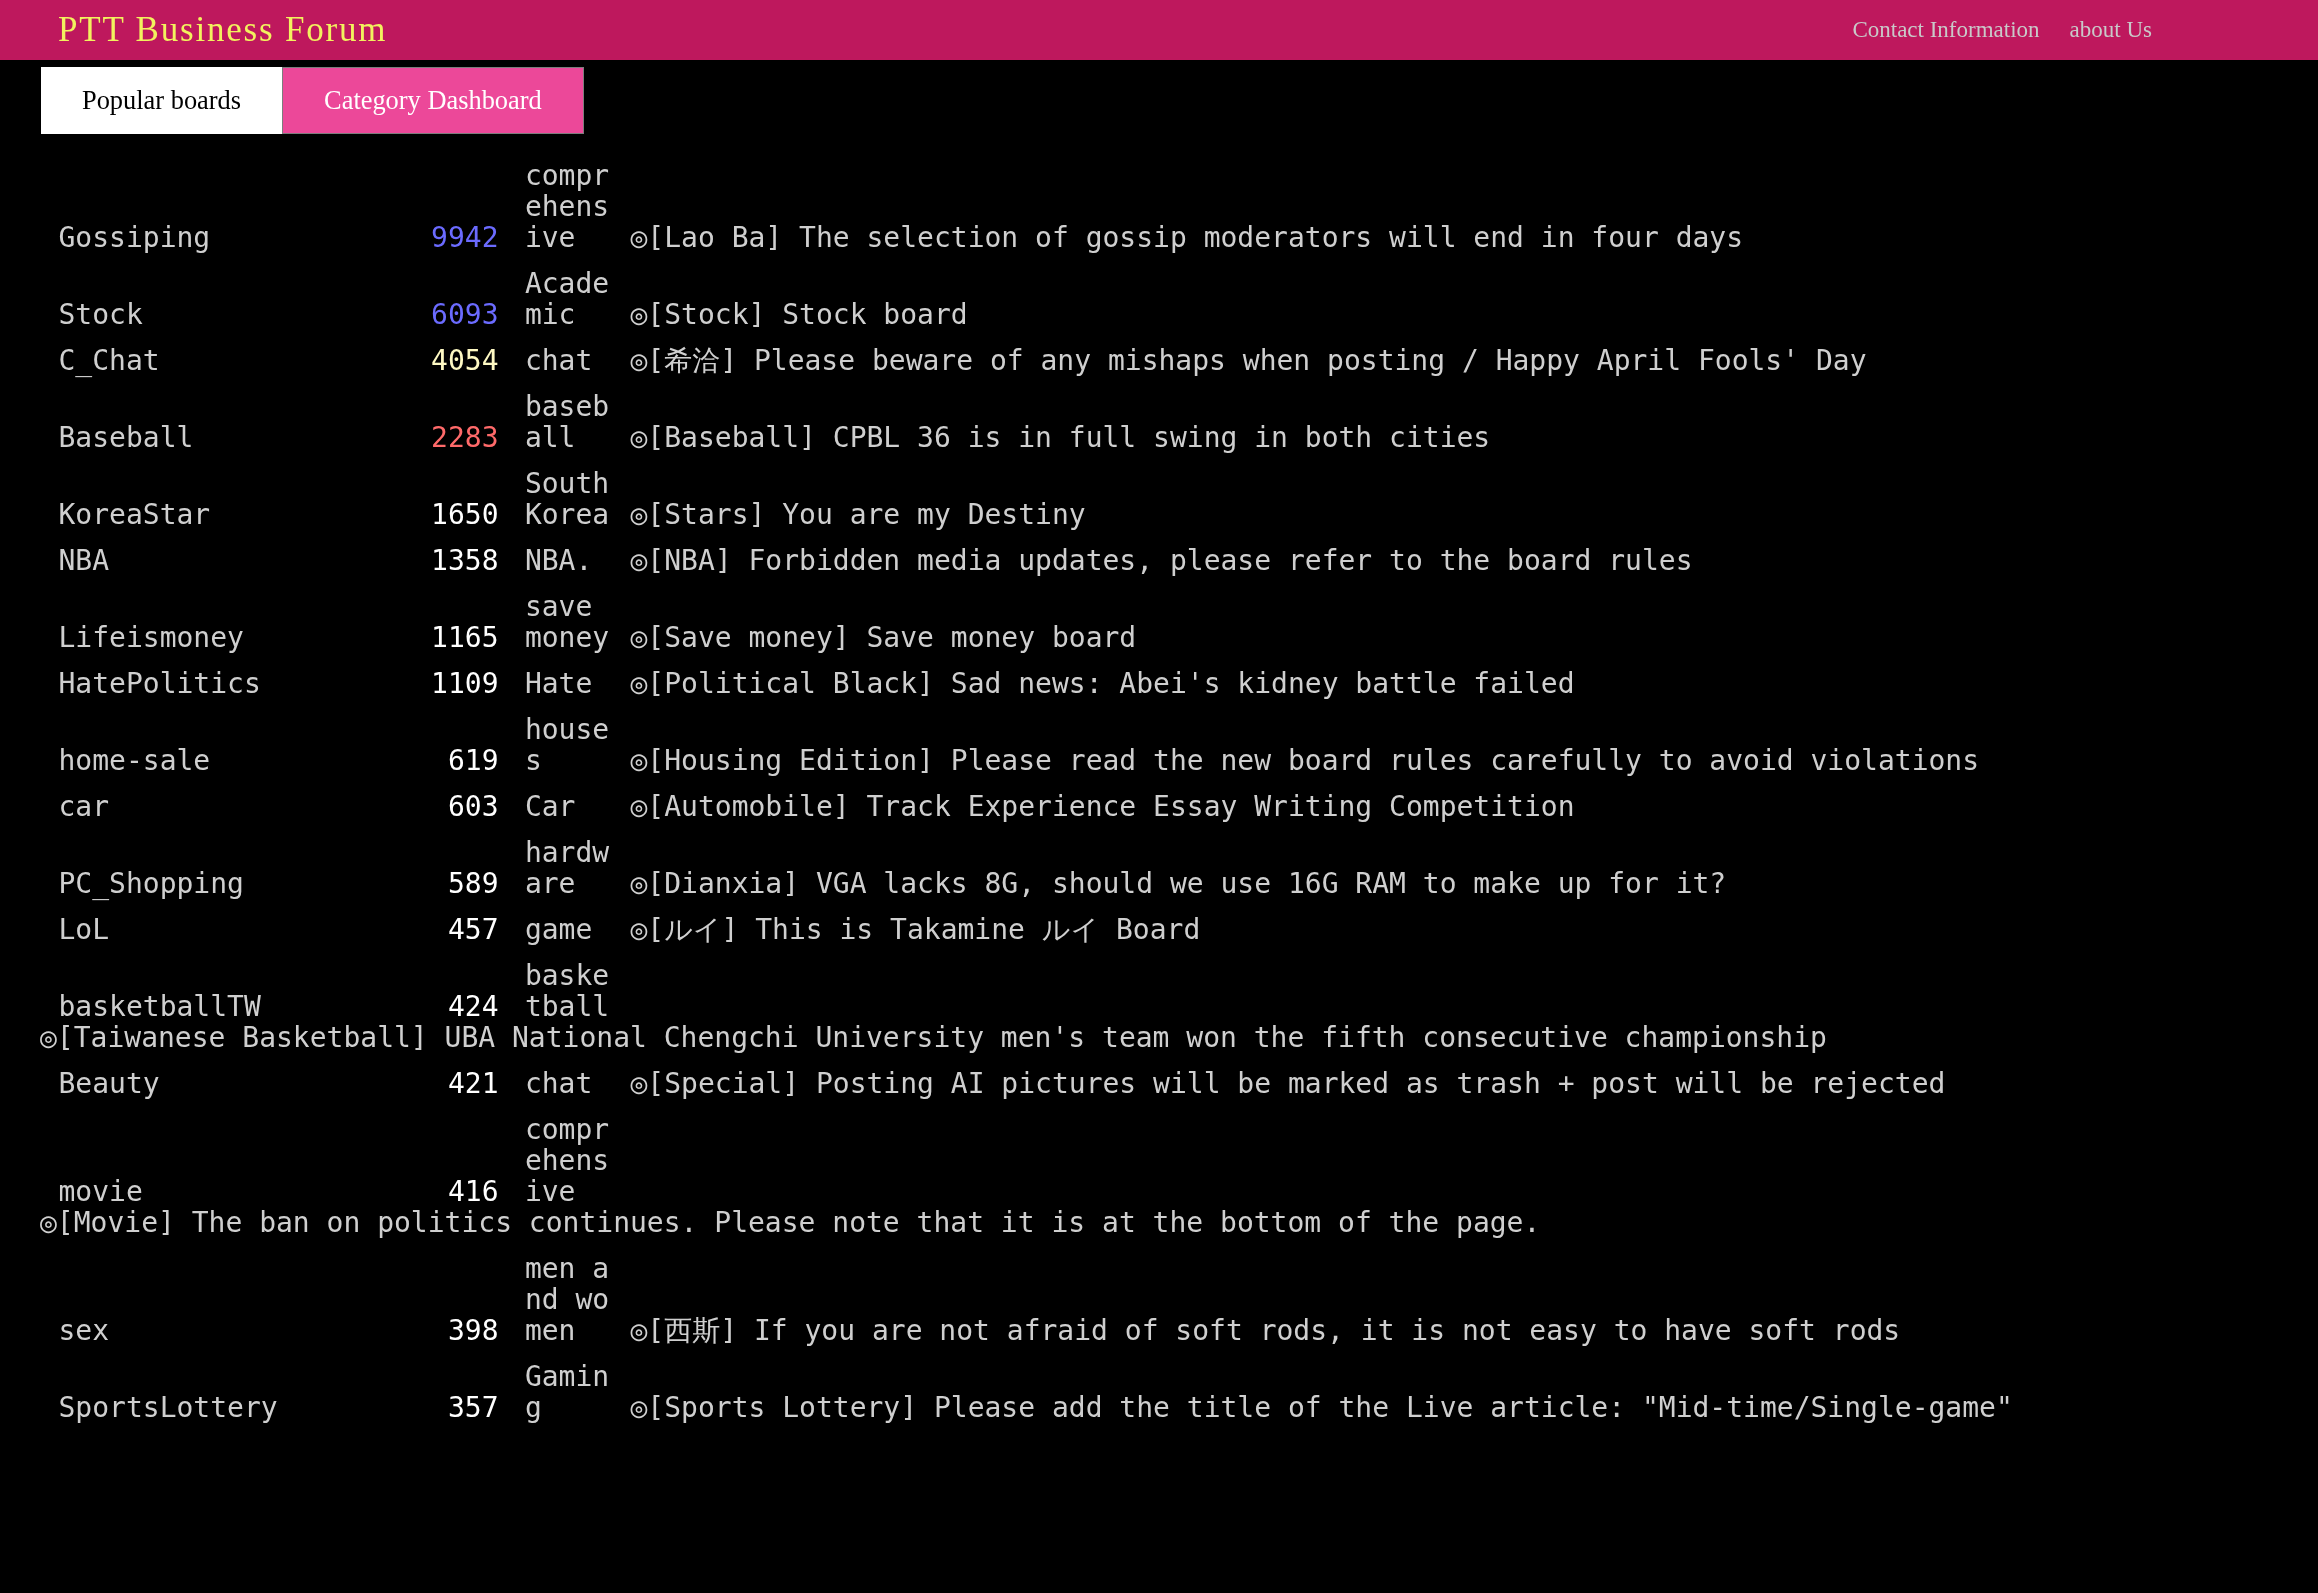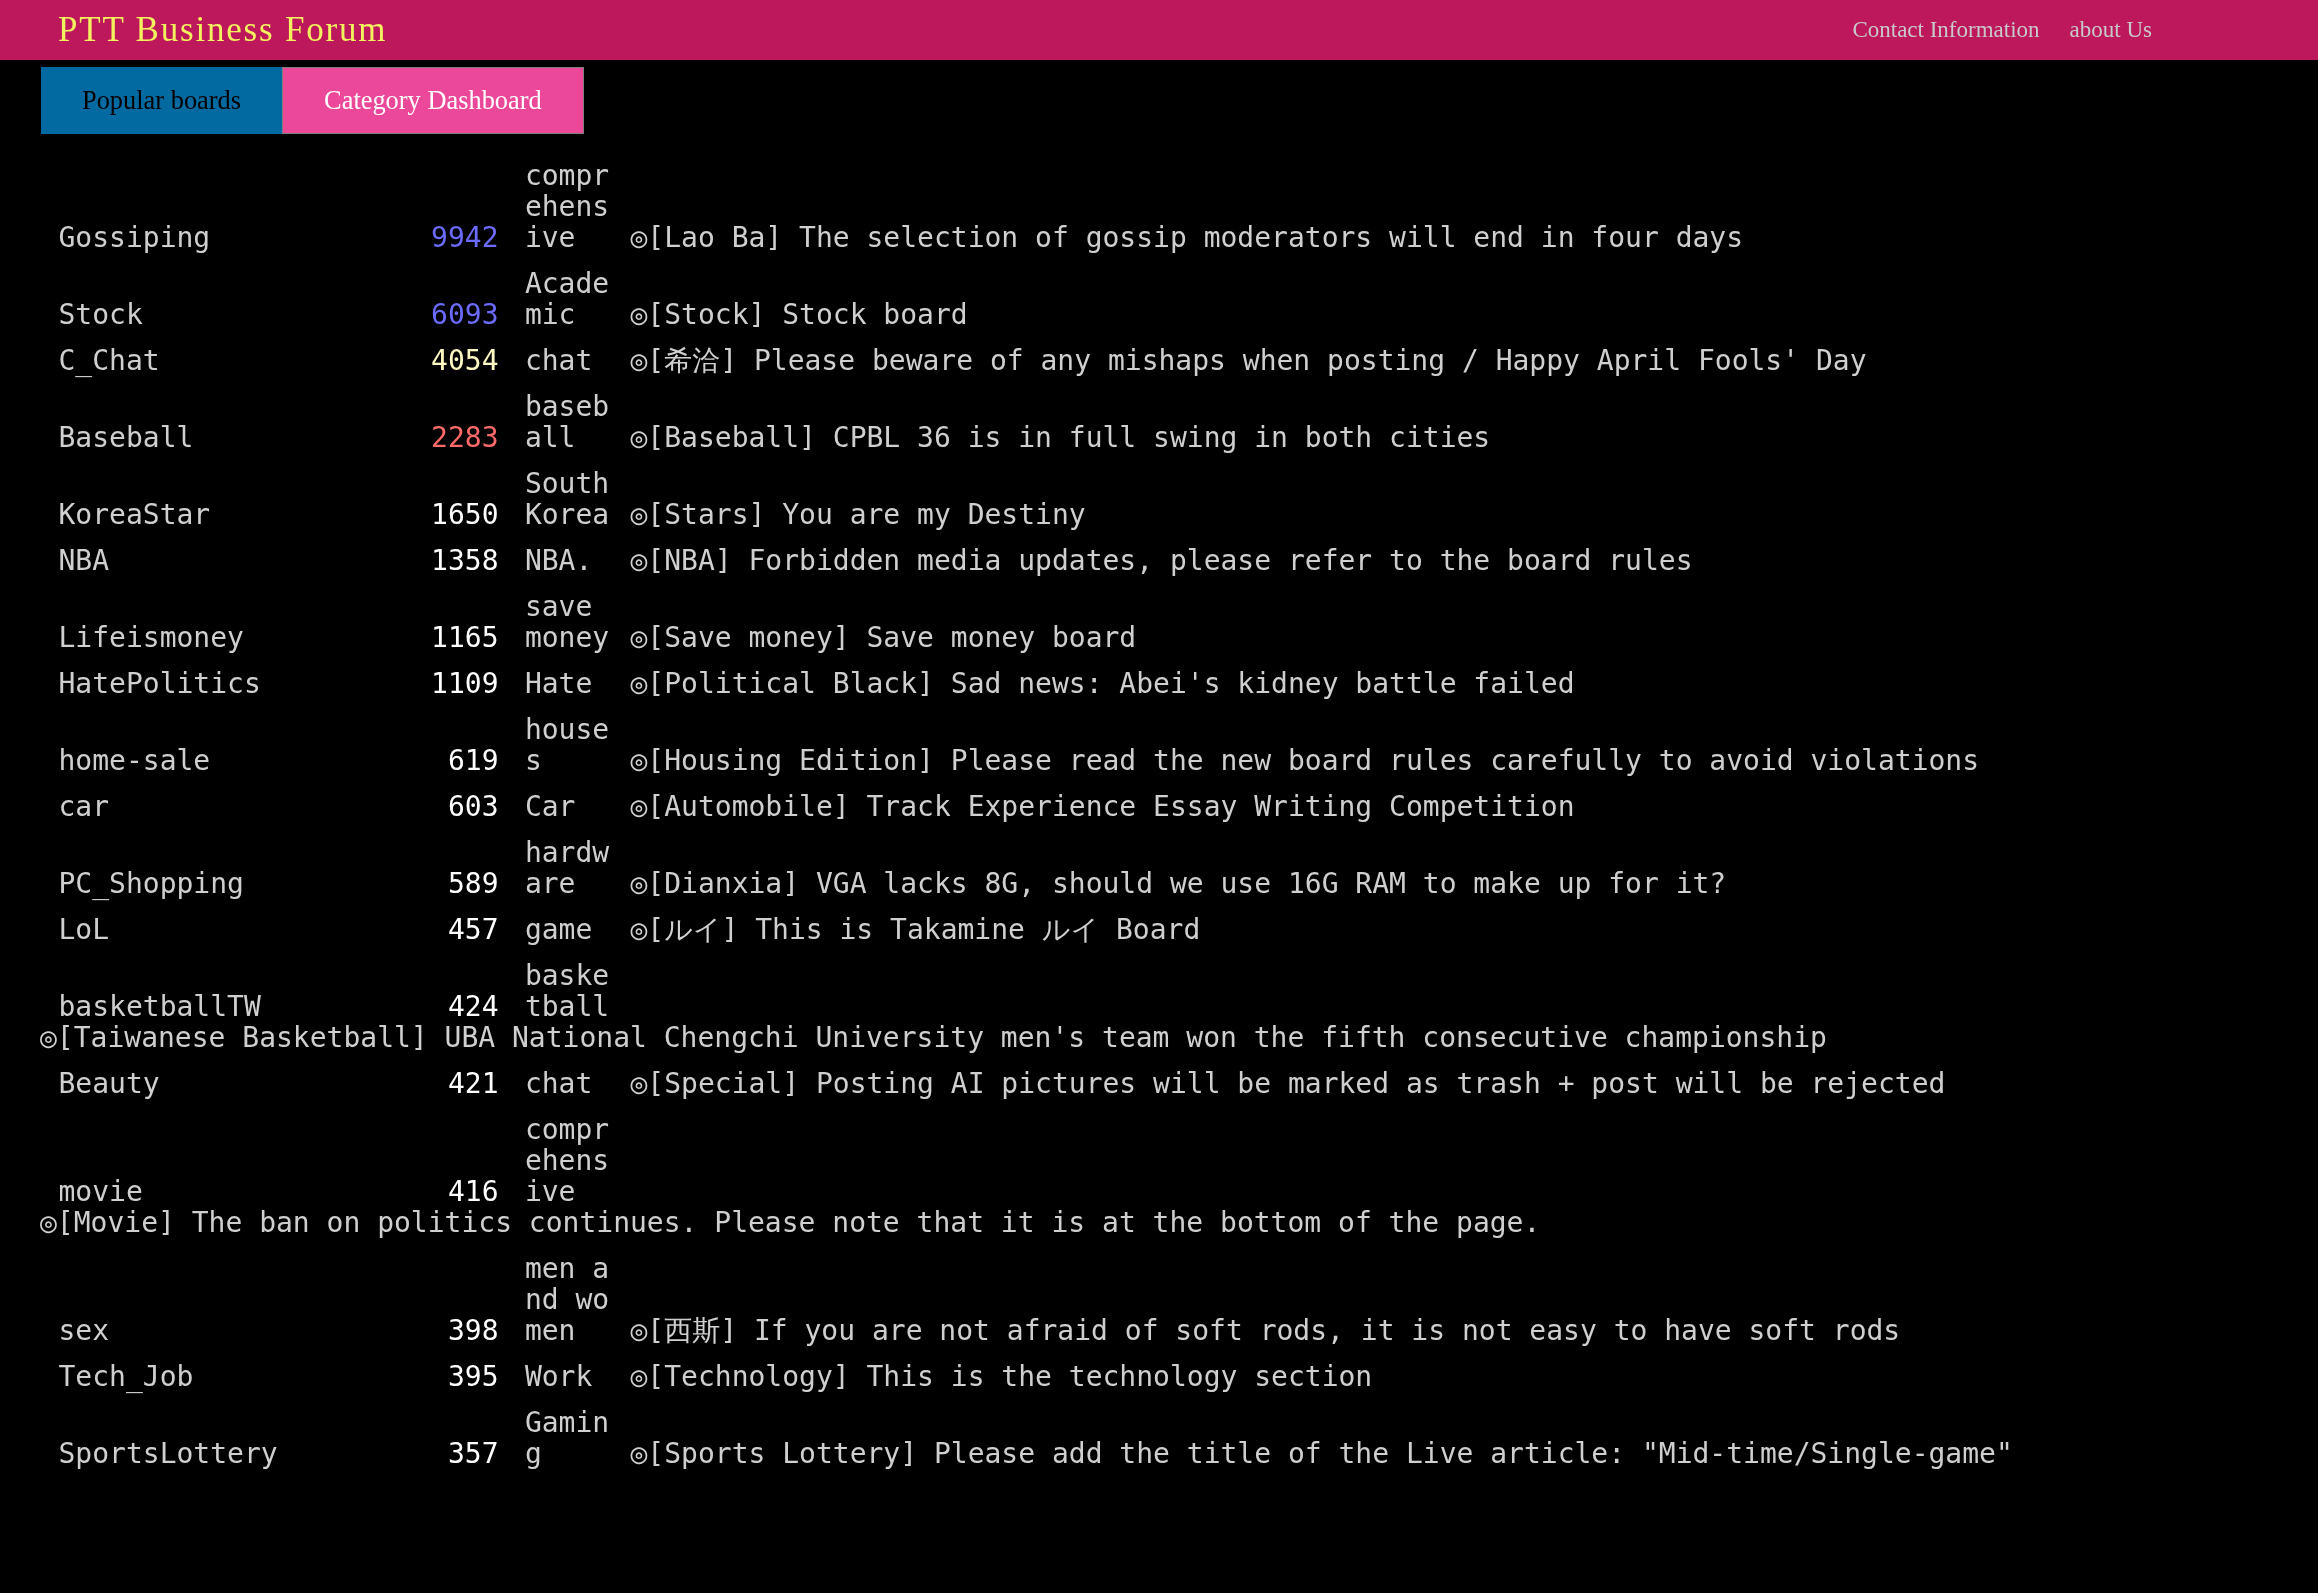--- a/index.html
+++ b/index.html
@@ -56,21 +56,21 @@
     align-items: center;
     justify-content: center;
     font-family: "Liberation Serif", serif;
     font-size: 26.4px;
     padding: 0 41px;
     box-sizing: border-box;
     cursor: pointer;
     white-space: nowrap;
   }
   .tab.active {
-    background: #0369a1;
+    background: #ffffff;
     color: #000000;
   }
   .tab.inactive {
     background: #ec4899;
     color: #ffffff;
     border: 1.8px solid #7d7d7d;
   }
 
   
   .board-list {
@@ -185,21 +185,18 @@
   </div>
 
   <div class="board-row">
     <span class="cell bname">movie</span><span class="cell bcount" style="color: rgb(255, 255, 255);">416</span><span class="cell bcat">comprehensive</span><span class="cell bdesc">◎[Movie] The ban on politics continues. Please note that it is at the bottom of the page.</span>
   </div>
 
   <div class="board-row">
     <span class="cell bname">sex</span><span class="cell bcount" style="color: rgb(255, 255, 255);">398</span><span class="cell bcat">men and women</span><span class="cell bdesc">◎[西斯] If you are not afraid of soft rods, it is not easy to have soft rods</span>
   </div>
 
-  <div class="board-row">
-    <span class="cell bname">Tech_Job</span><span class="cell bcount" style="color: rgb(255, 255, 255);">395</span><span class="cell bcat">Work</span><span class="cell bdesc">◎[Technology] This is the technology section</span>
-  </div>
 
   <div class="board-row">
     <span class="cell bname">SportsLottery</span><span class="cell bcount" style="color: rgb(255, 255, 255);">357</span><span class="cell bcat">Gaming</span><span class="cell bdesc">◎[Sports Lottery] Please add the title of the Live article: "Mid-time/Single-game"</span>
   </div>
 </div>
 
 
 </body></html>

